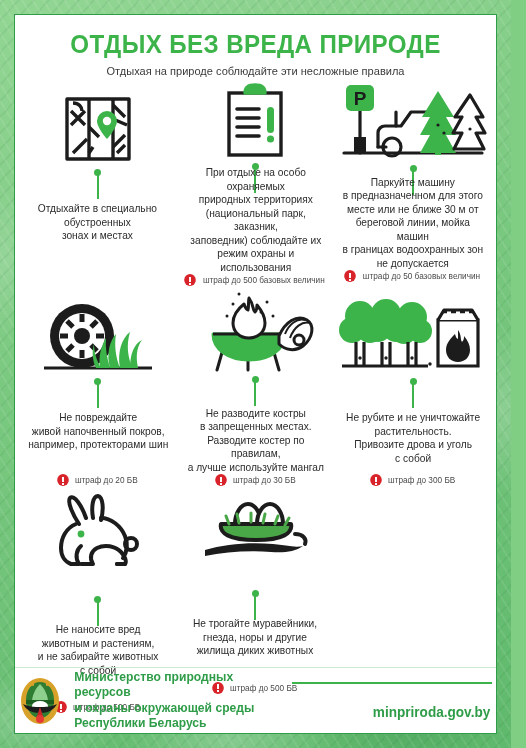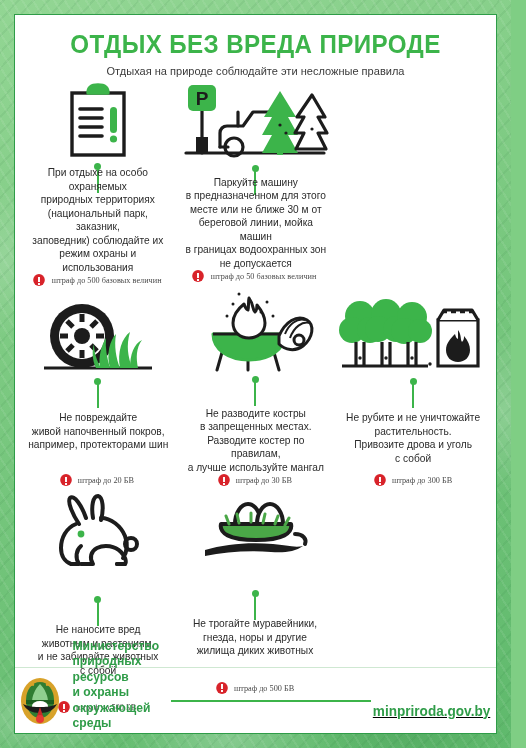--- a/index.html
+++ b/index.html
@@ -60,21 +60,20 @@
   .stem i{position:absolute;left:2.5px;top:6px;width:2px;height:24px;background:#3cb44a;display:block;}
   .stem b{position:absolute;left:0;top:0;width:7px;height:7px;border-radius:50%;background:#3cb44a;display:block;}
 
   .caption{
     text-align:center;color:#2b2b2b;font-size:10.5px;line-height:13.5px;
     margin-top:3px;transform:scaleX(.97);white-space:pre-line;
   }
   .fine{
     margin-top:auto;display:flex;align-items:center;gap:5px;
     padding-bottom:4px;
-    font-family:Liberation Serif, serif;
   }
   .fine .bang{
     width:12px;height:12px;border-radius:50%;background:#d8232a;
     position:relative;flex:none;
   }
   .fine .bang::before{
     content:"";position:absolute;left:5px;top:2.5px;width:2px;height:5px;background:#fff;
   }
   .fine .bang::after{
     content:"";position:absolute;left:5px;top:8.5px;width:2px;height:2px;background:#fff;
@@ -84,36 +83,59 @@
   
   .footer{
     position:absolute;left:0;right:0;bottom:0;height:66px;
     border-top:1px solid #cfe8d2;display:flex;align-items:center;padding:0 4px;box-sizing:border-box;
   }
   .emblem{width:42px;height:50px;flex:none;margin-right:10px;}
   .minname{
     color:#2f9c48;font-weight:bold;font-size:12.5px;line-height:15.5px;
     white-space:pre-line;transform:scaleX(.97);
   }
-  .foot-right{margin-left:auto;display:flex;flex-direction:row;align-items:center;
-              justify-content:center;height:46px;text-decoration:underline;}
+  .foot-right{margin-left:auto;display:flex;flex-direction:column;align-items:flex-end;
+              justify-content:center;height:46px;}
   .rule{width:200px;height:2px;background:#3cb44a;}
   .url{color:#2f9c48;font-weight:bold;font-size:14px;margin-top:20px;transform:scaleX(.97);}
 </style>
 </head>
 <body>
 
 <div id="poster">
   <div id="card">
 
     <h1 class="title">ОТДЫХ БЕЗ ВРЕДА ПРИРОДЕ</h1>
     <p class="subtitle">Отдыхая на природе соблюдайте эти несложные правила</p>
 
     <div class="grid row1">
 
+      <div class="cell">
+        <div class="art">
+          <svg width="78" height="76" viewBox="0 0 78 76">
+            <g fill="none" stroke="#1c1c1c" stroke-width="3.4" stroke-linejoin="round">
+              <path d="M8 8h62v60H8z"></path>
+              <path d="M30 8v60M54 8v60"></path>
+              <path d="M12 20l14 14M26 20L12 34M30 36l10 10M14 62l14-14M54 14l12 12M66 44L54 56M58 62l8-8"></path>
+              <path d="M14 12c6 0 9 4 9 8"></path>
+              <path d="M54 28l14 6"></path>
+              <path d="M34 56l-4 6"></path>
+            </g>
+            <path d="M48 20a10 10 0 0 0-10 10c0 7 10 18 10 18s10-11 10-18a10 10 0 0 0-10-10z" fill="#3cb44a"></path>
+            <circle cx="48" cy="30" r="4.2" fill="#fff"></circle>
+          </svg>
+        </div>
+        <div class="stem">
+            <b></b>
+            <i></i>
+          </div>
+        <div class="caption">Отдыхайте в специально
+обустроенных
+зонах и местах</div>
+      </div>
 
       <div class="cell">
         <div class="art">
           <svg width="72" height="80" viewBox="0 0 72 80">
             <rect x="10" y="12" width="52" height="62" fill="#fff" stroke="#1c1c1c" stroke-width="3.4"></rect>
             <path d="M26 12c0-6 4-8 10-8s10 2 10 8z" fill="#3cb44a" stroke="#3cb44a" stroke-width="3.4" stroke-linejoin="round"></path>
             <g stroke="#1c1c1c" stroke-width="3.6" stroke-linecap="round">
               <path d="M18 28h22M18 37h22M18 46h22M18 55h22"></path>
             </g>
             <rect x="48" y="26" width="7" height="26" rx="3.5" fill="#3cb44a"></rect>

